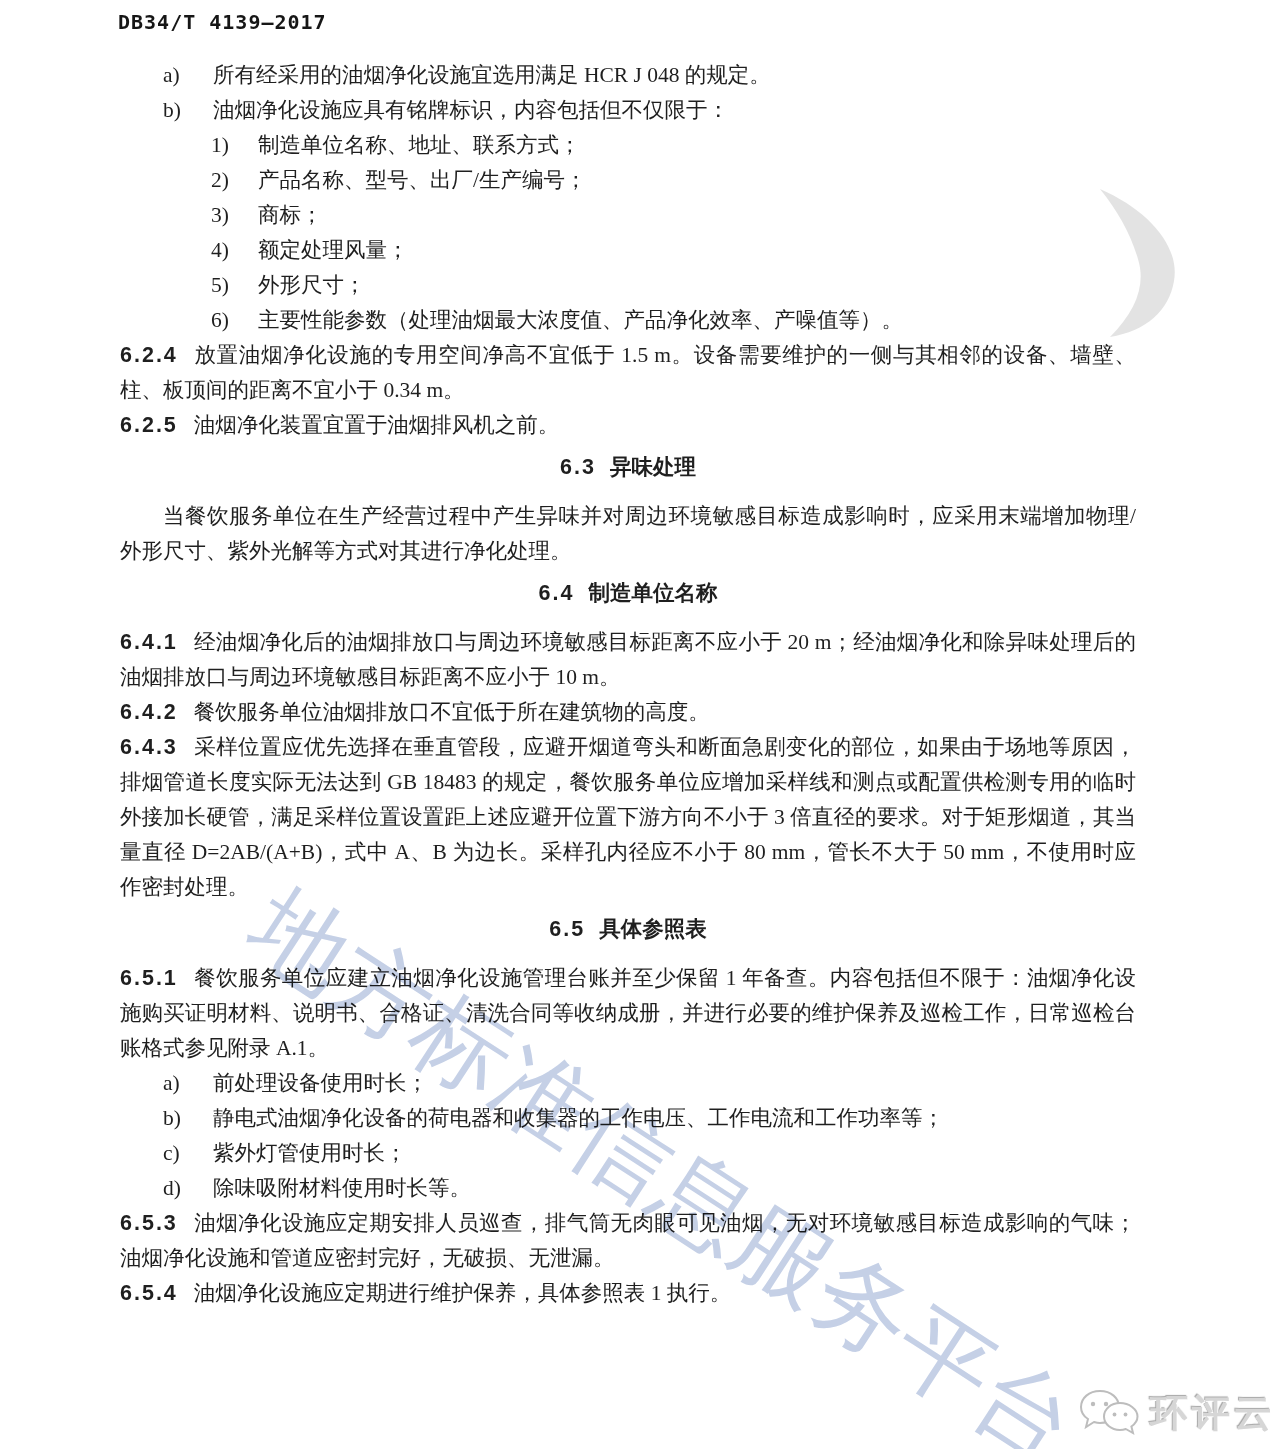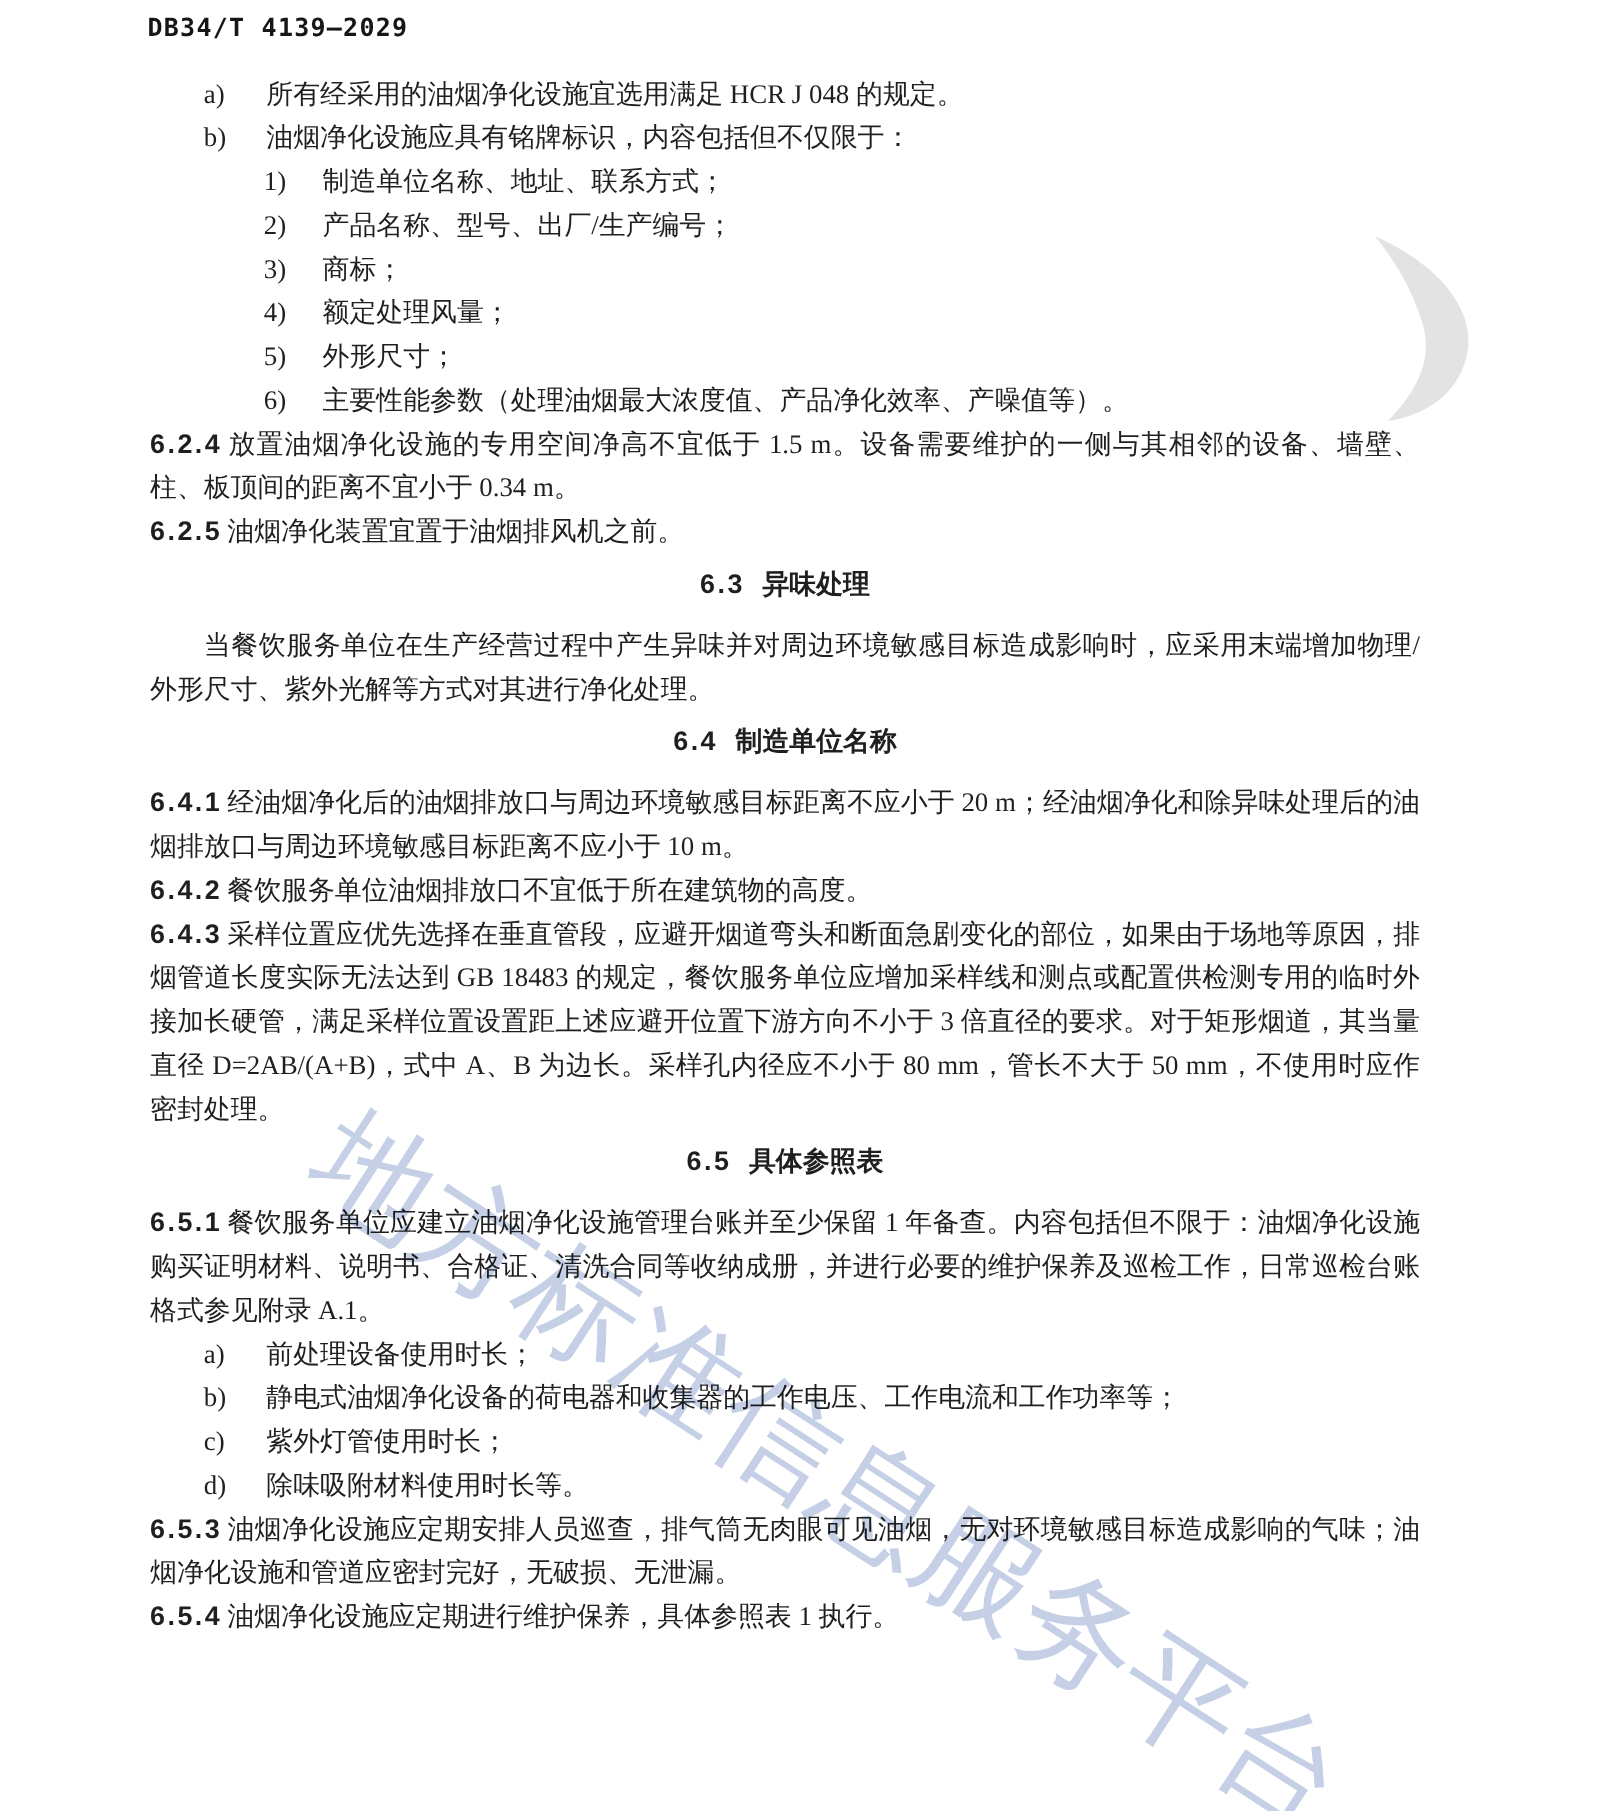--- a/index.html
+++ b/index.html
@@ -29,21 +29,21 @@
     width: 1016px;
     z-index: 1;
     font-size: 21.5px;
     line-height: 35px;
   }
   .block { text-align: justify; }
   .block .num {
     font-family: "Liberation Sans", "DejaVu Sans", sans-serif;
     font-weight: 700;
     letter-spacing: 2px;
-    margin-right: 4px;
+    margin-right: 16px;
     white-space: nowrap;
   }
   .heading {
     font-family: "Liberation Sans", "DejaVu Sans", sans-serif;
     font-weight: 700;
     margin: 7px 0 14px 0;
     text-align: center;
   }
   .heading .num { margin-right: 14px; }
   .para .txt { display: block; text-indent: 2em; }
@@ -94,21 +94,21 @@
 </style>
 </head>
 <body>
 
 <div id="page">
 
   <svg class="ribbon-decoration" width="115" height="155" viewBox="0 0 115 155">
     <path d="M12,4 C62,26 92,62 86,96 C81,126 58,146 22,152 C48,126 58,100 50,74 C43,50 30,26 12,4 Z" fill="#dedede" opacity="0.85"></path>
   </svg>
 
-  <div class="doc-header">DB34/T 4139—2029</div>
+  <div class="doc-header">DB34/T 4139—2017</div>
 
   <div class="doc-body">
       <div class="block list-a">
         <span class="label">a)</span>
         <span class="txt">所有经采用的油烟净化设施宜选用满足 HCR J 048 的规定。</span>
       </div>
       <div class="block list-a">
         <span class="label">b)</span>
         <span class="txt">油烟净化设施应具有铭牌标识，内容包括但不仅限于：</span>
       </div>
@@ -163,14 +163,29 @@
       <div class="block list-a">
         <span class="label">d)</span>
         <span class="txt">除味吸附材料使用时长等。</span>
       </div>
       <div class="block clause"><span class="num">6.5.3</span><span class="txt">油烟净化设施应定期安排人员巡查，排气筒无肉眼可见油烟，无对环境敏感目标造成影响的气味；油烟净化设施和管道应密封完好，无破损、无泄漏。</span></div>
       <div class="block clause"><span class="num">6.5.4</span><span class="txt">油烟净化设施应定期进行维护保养，具体参照表 1 执行。</span></div>
     </div>
 
   <div class="watermark-diagonal" style="color: rgb(125, 150, 200);">地方标准信息服务平台</div>
 
+  <div class="logo-watermark">
+    <svg width="62" height="52" viewBox="0 0 62 52">
+      <g fill="#ffffff" stroke="#bdbdbd" stroke-width="2">
+        <path d="M22,4 C11,4 3,11 3,20 C3,25 6,29.5 10,32 L8,40 L16,35 C18,35.6 20,36 22,36 C33,36 41,29 41,20 C41,11 33,4 22,4 Z"></path>
+        <path d="M42,16 C33,16 26,22 26,29.5 C26,37 33,43 42,43 C44,43 46,42.7 47.8,42 L55,46 L53.4,39.5 C57,37 59.5,33.5 59.5,29.5 C59.5,22 51,16 42,16 Z"></path>
+      </g>
+      <g fill="#bdbdbd">
+        <circle cx="15" cy="17" r="2.2"></circle>
+        <circle cx="28" cy="17" r="2.2"></circle>
+        <circle cx="36.5" cy="27.5" r="1.9"></circle>
+        <circle cx="47.5" cy="27.5" r="1.9"></circle>
+      </g>
+    </svg>
+    <span class="logo-text">环评云</span>
+  </div>
 
 </div>
 
 </body></html>

